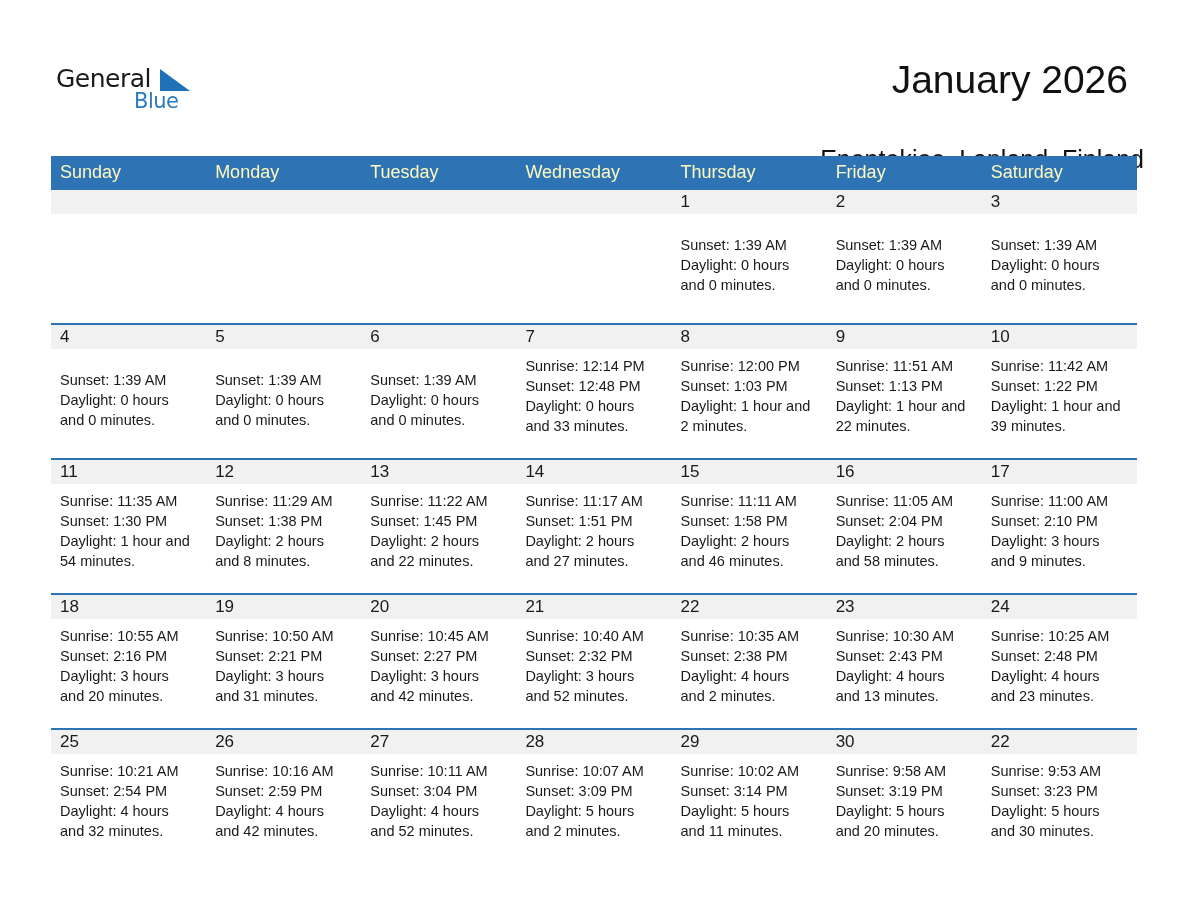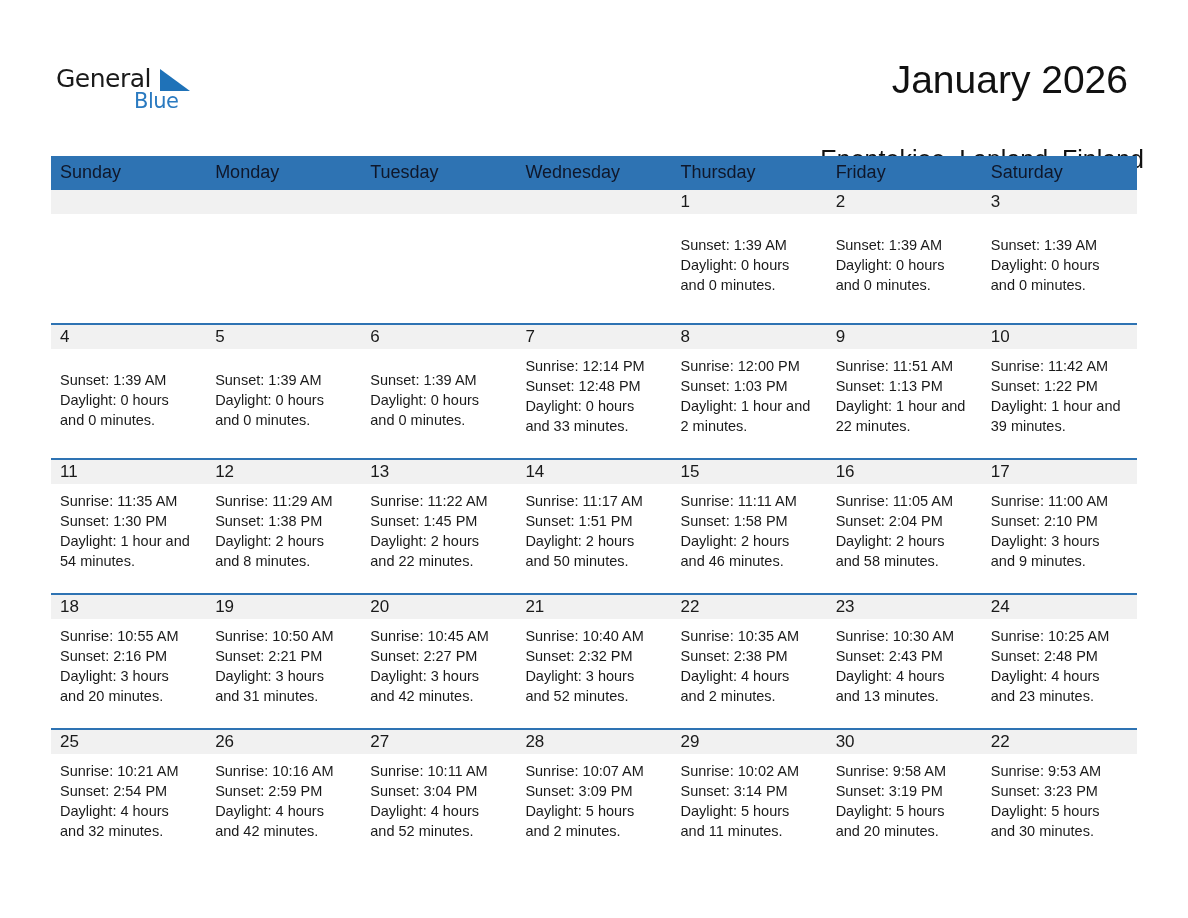--- a/index.html
+++ b/index.html
@@ -9,21 +9,21 @@
     .logo { position: absolute; left: 56px; top: 64px; width: 140px; height: 56px; }
     .logo .general { position: absolute; left: 0; top: 0; font-family: "DejaVu Sans", sans-serif; font-size: 25px; color: #1a1a1a; letter-spacing: -0.5px; }
     .logo .blue { position: absolute; left: 78px; top: 25px; font-family: "DejaVu Sans", sans-serif; font-size: 21px; color: #2a7ac0; letter-spacing: -0.5px; }
     .logo .tri-wrap { position: absolute; left: 104px; top: 5px; width: 30px; height: 22px; }
 
     .title { position: absolute; right: 60px; top: 58px; font-size: 39px; color: #111; text-align: right; }
     .subtitle { position: absolute; right: 44px; top: 117px; font-size: 25px; color: #111; text-align: right; margin-top: 28px; }
 
     .calendar { position: absolute; left: 51px; top: 156px; width: 1086px; }
     .header-row { display: flex; height: 34px; background: #2e73b3; }
-    .header-row .hcell { width: 155.14px; color: #0f172a; font-size: 18px; padding-left: 9px; line-height: 33px; }
+    .header-row .hcell { width: 155.14px; color: #fef9c3; font-size: 18px; padding-left: 9px; line-height: 33px; }
 
     .week { position: relative; }
     .week.sep { border-top: 2px solid #2e73b3; }
     .date-row { display: flex; height: 24px; background: #f1f1f1; }
     .date-row .dcell { width: 155.14px; font-size: 17px; padding-left: 9px; line-height: 24px; color: #1a1a1a; }
     .info-row { display: flex; height: 109px; }
     .info-row .icell { width: 155.14px; padding-left: 9px; padding-top: 7px; font-size: 14.5px; line-height: 20px; color: #1a1a1a; }
     .info-row .icell.nosunrise { padding-top: 21px; }
     .icell span { display: block; white-space: nowrap; }
   </style>
@@ -179,21 +179,21 @@
           <div class="icell">
             <span>Sunrise: 11:22 AM</span>
             <span>Sunset: 1:45 PM</span>
             <span>Daylight: 2 hours</span>
             <span>and 22 minutes.</span>
           </div>
           <div class="icell">
             <span>Sunrise: 11:17 AM</span>
             <span>Sunset: 1:51 PM</span>
             <span>Daylight: 2 hours</span>
-            <span>and 50 minutes.</span>
+            <span>and 27 minutes.</span>
           </div>
           <div class="icell">
             <span>Sunrise: 11:11 AM</span>
             <span>Sunset: 1:58 PM</span>
             <span>Daylight: 2 hours</span>
             <span>and 46 minutes.</span>
           </div>
           <div class="icell">
             <span>Sunrise: 11:05 AM</span>
             <span>Sunset: 2:04 PM</span>

